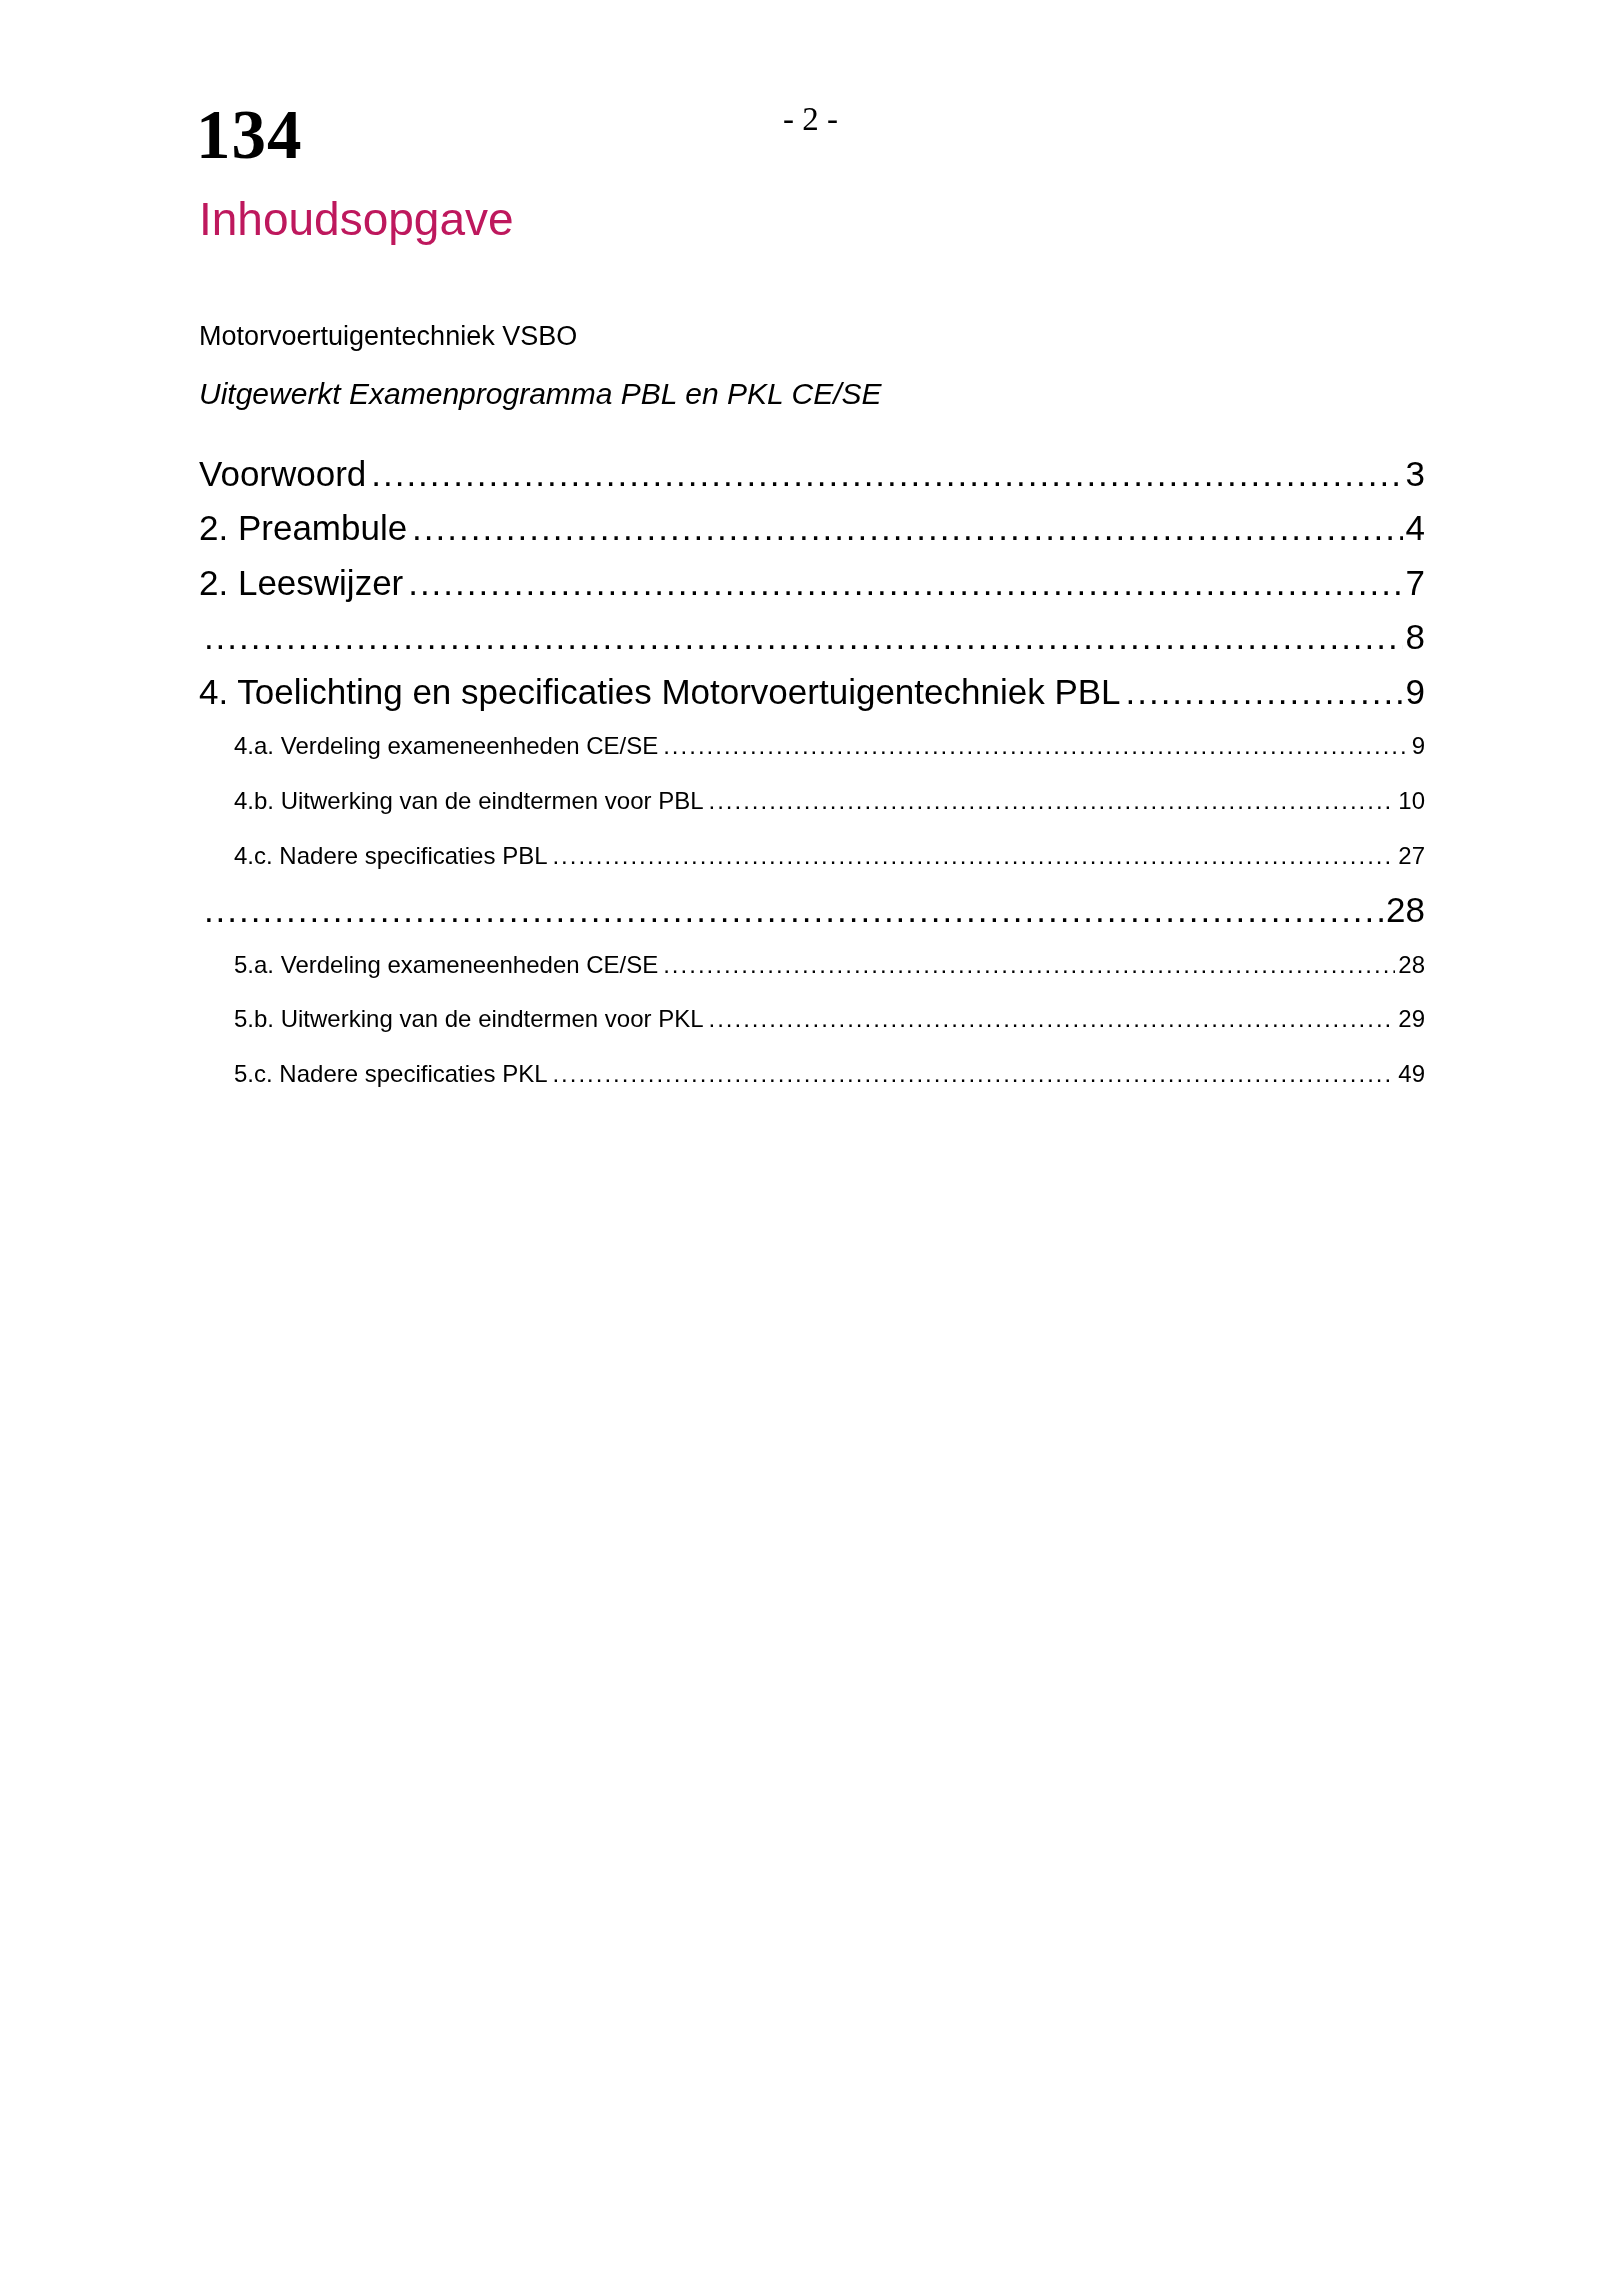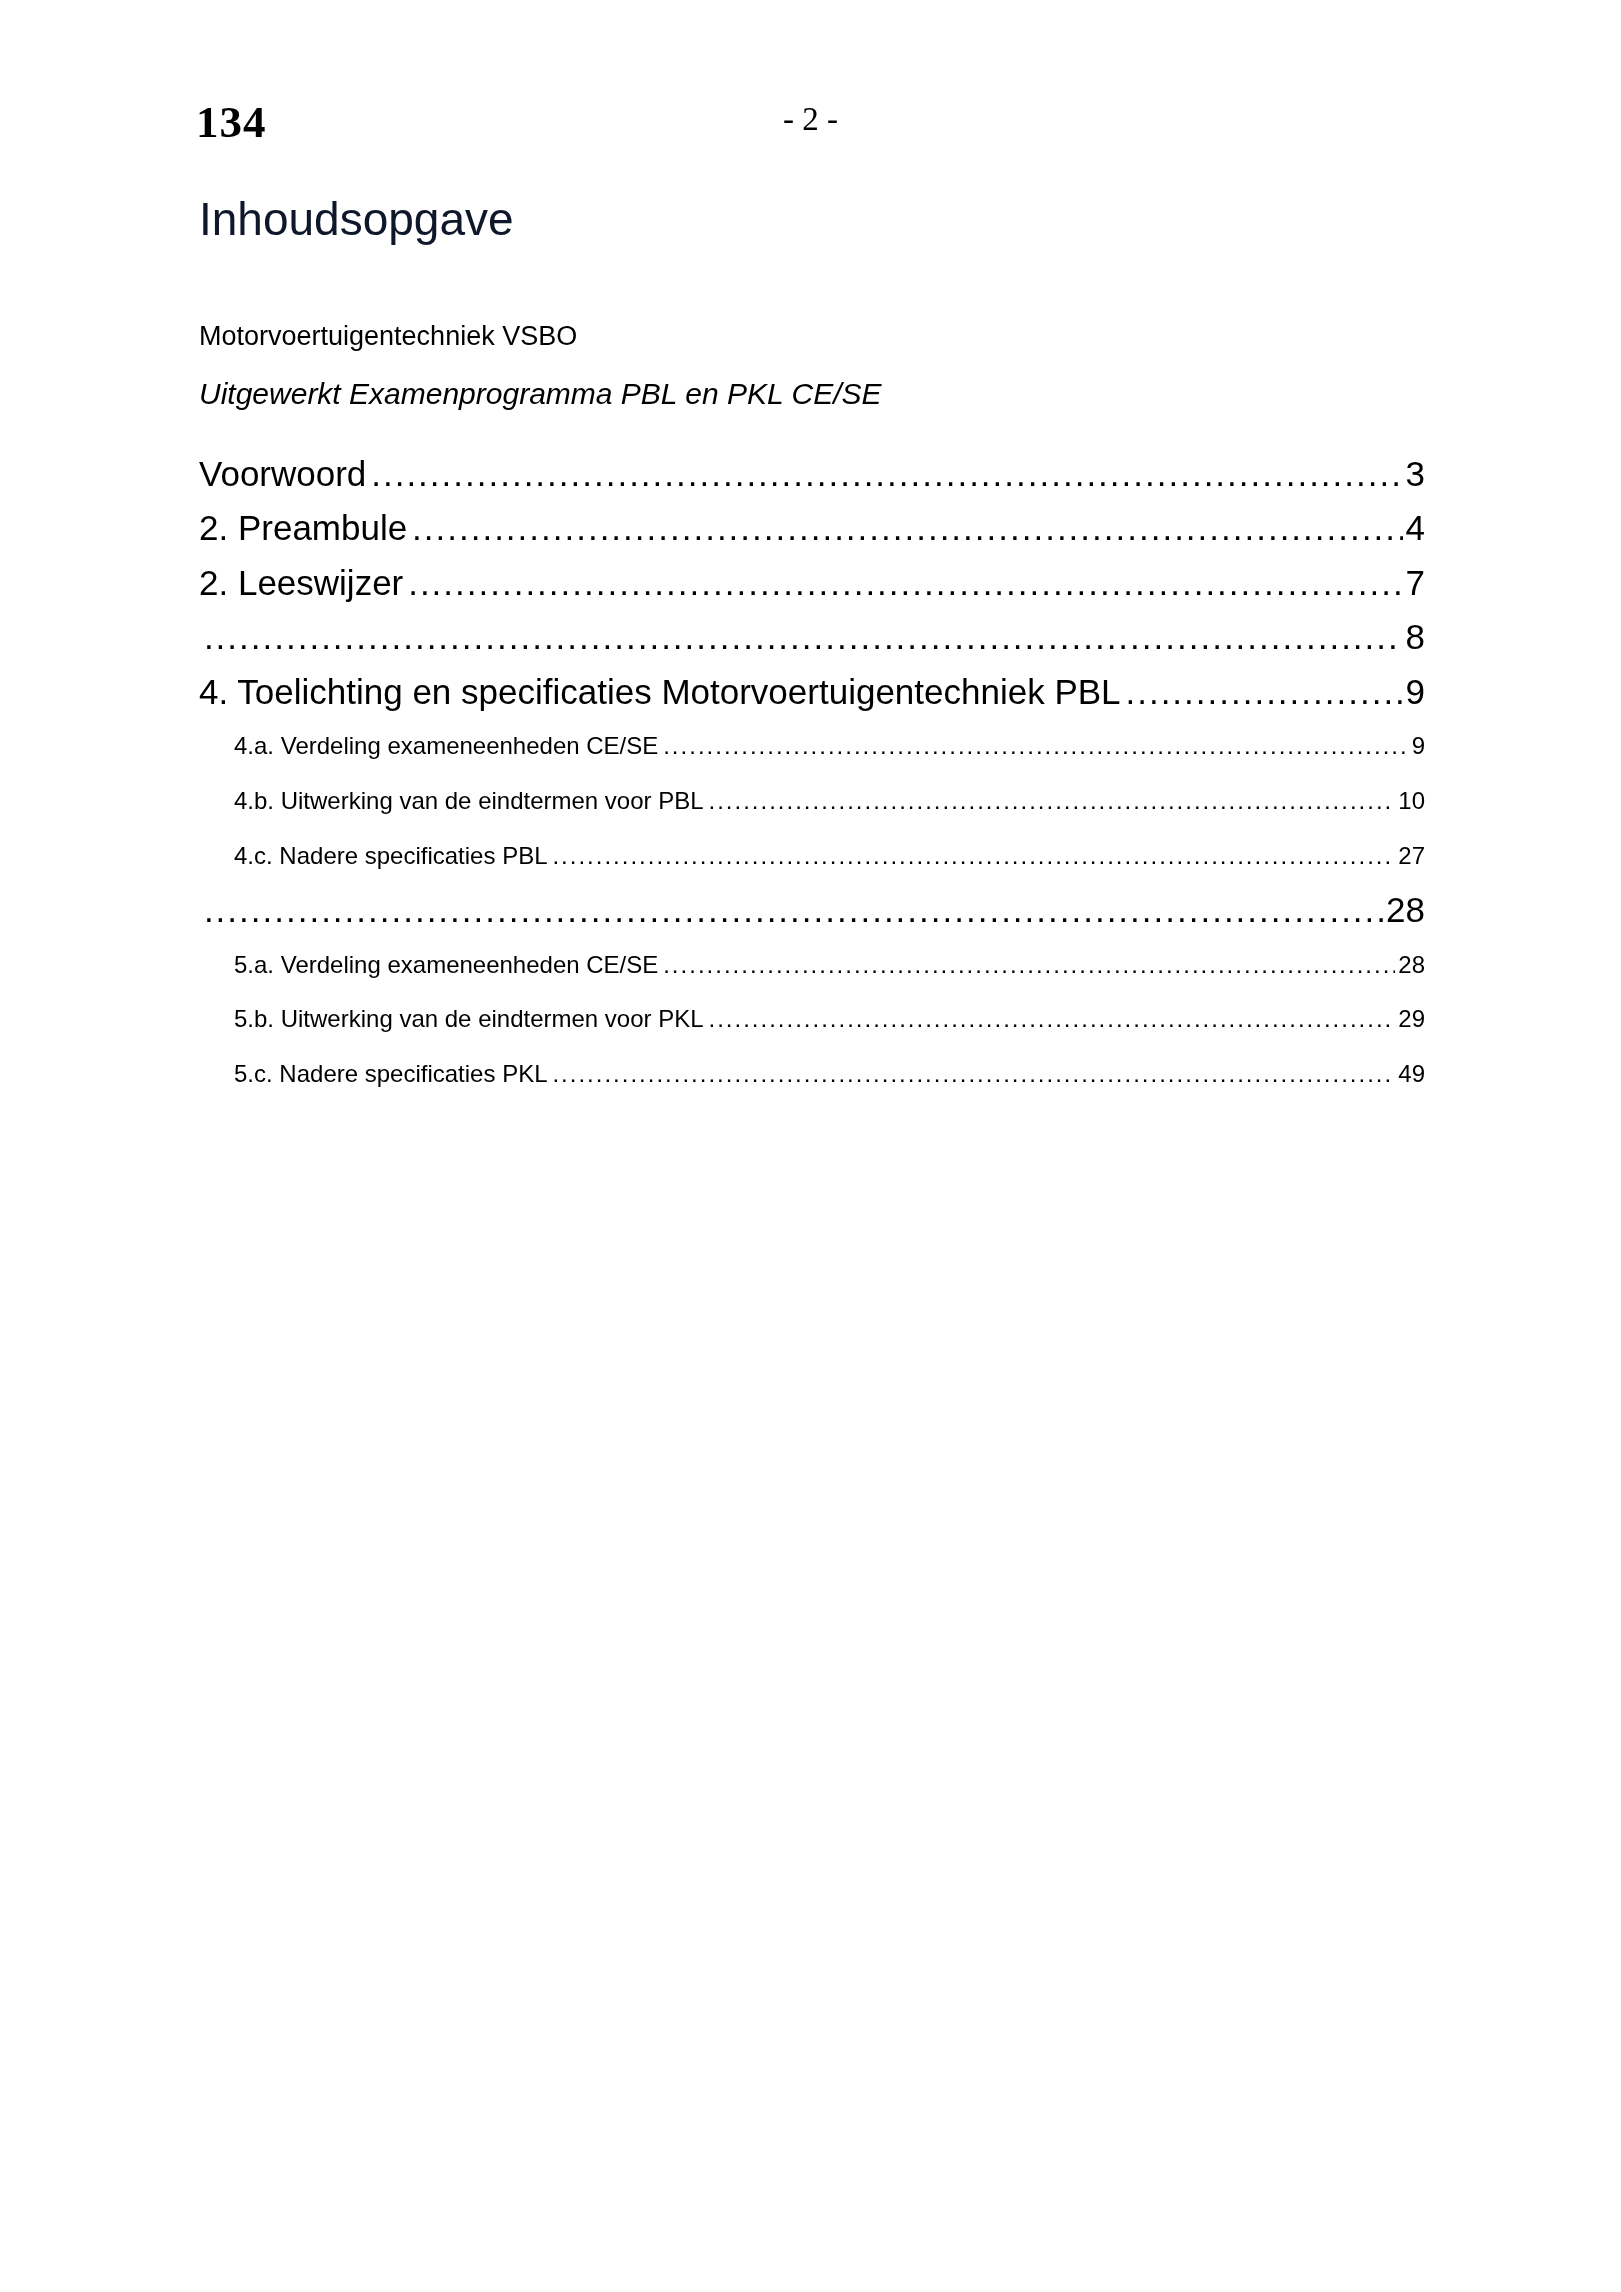--- a/index.html
+++ b/index.html
@@ -14,21 +14,21 @@
   .page {
     position: absolute; inset: 0;
     background: #ffffff;
   }
   
   .doc-number {
     position: absolute;
     left: 196px; top: 96px;
     font-family: "Liberation Serif", serif;
     font-weight: bold;
-    font-size: 45px;
+    font-size: 69px;
     letter-spacing: 1px;
     color: #000000;
   }
   .page-marker {
     position: absolute;
     left: 0; top: 101px; width: 100%;
     text-align: center;
     font-family: "Liberation Serif", serif;
     font-size: 33px;
     color: #000000;
@@ -36,21 +36,21 @@
   
   .content {
     position: absolute;
     left: 199px; right: 196px; top: 0;
   }
   .toc-heading {
     margin: 196px 0 0 0;
     font-size: 46px;
     font-weight: normal;
     line-height: 47px;
-    color: #0f172a;
+    color: #be185d;
   }
   .doc-title {
     margin-top: 77px;
     font-size: 27px;
     line-height: 33px;
   }
   .doc-subtitle {
     margin-top: 23.5px;
     font-size: 30px;
     line-height: 33px;

